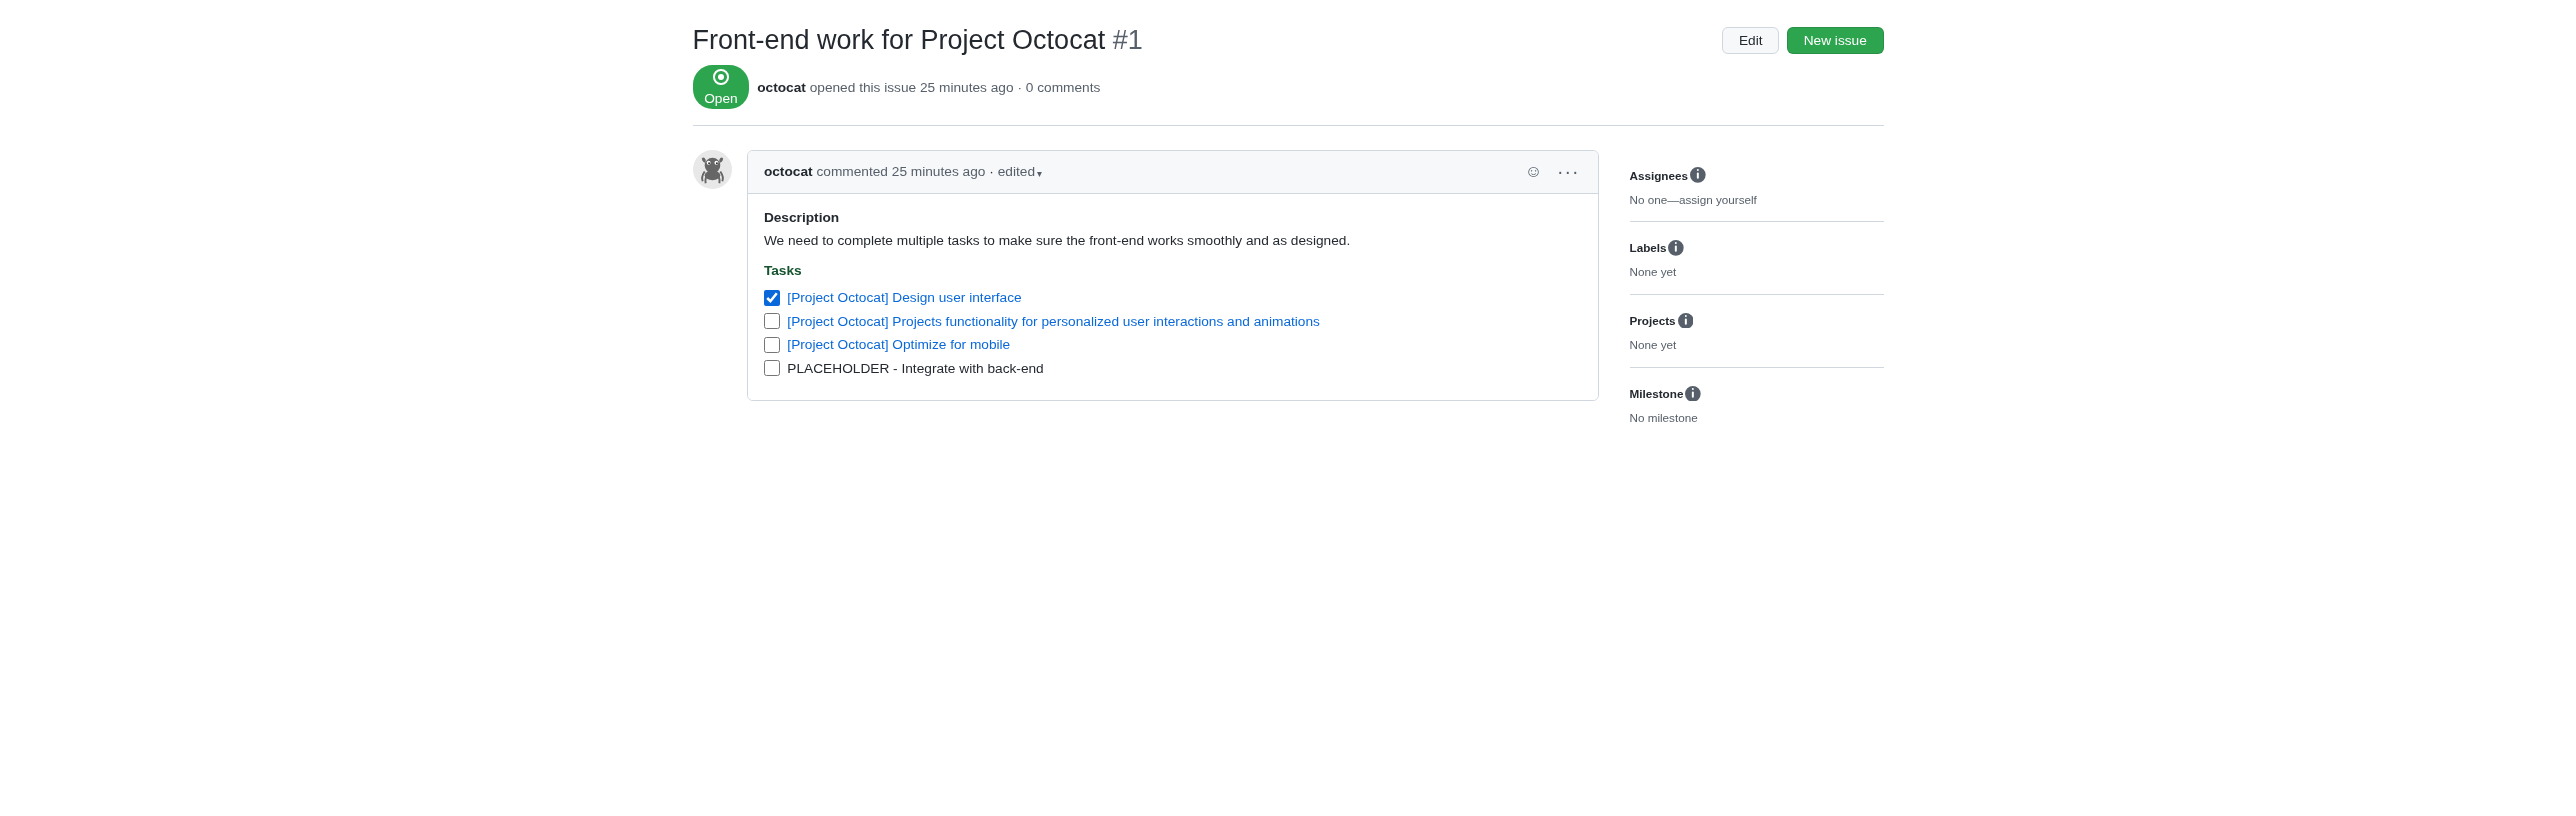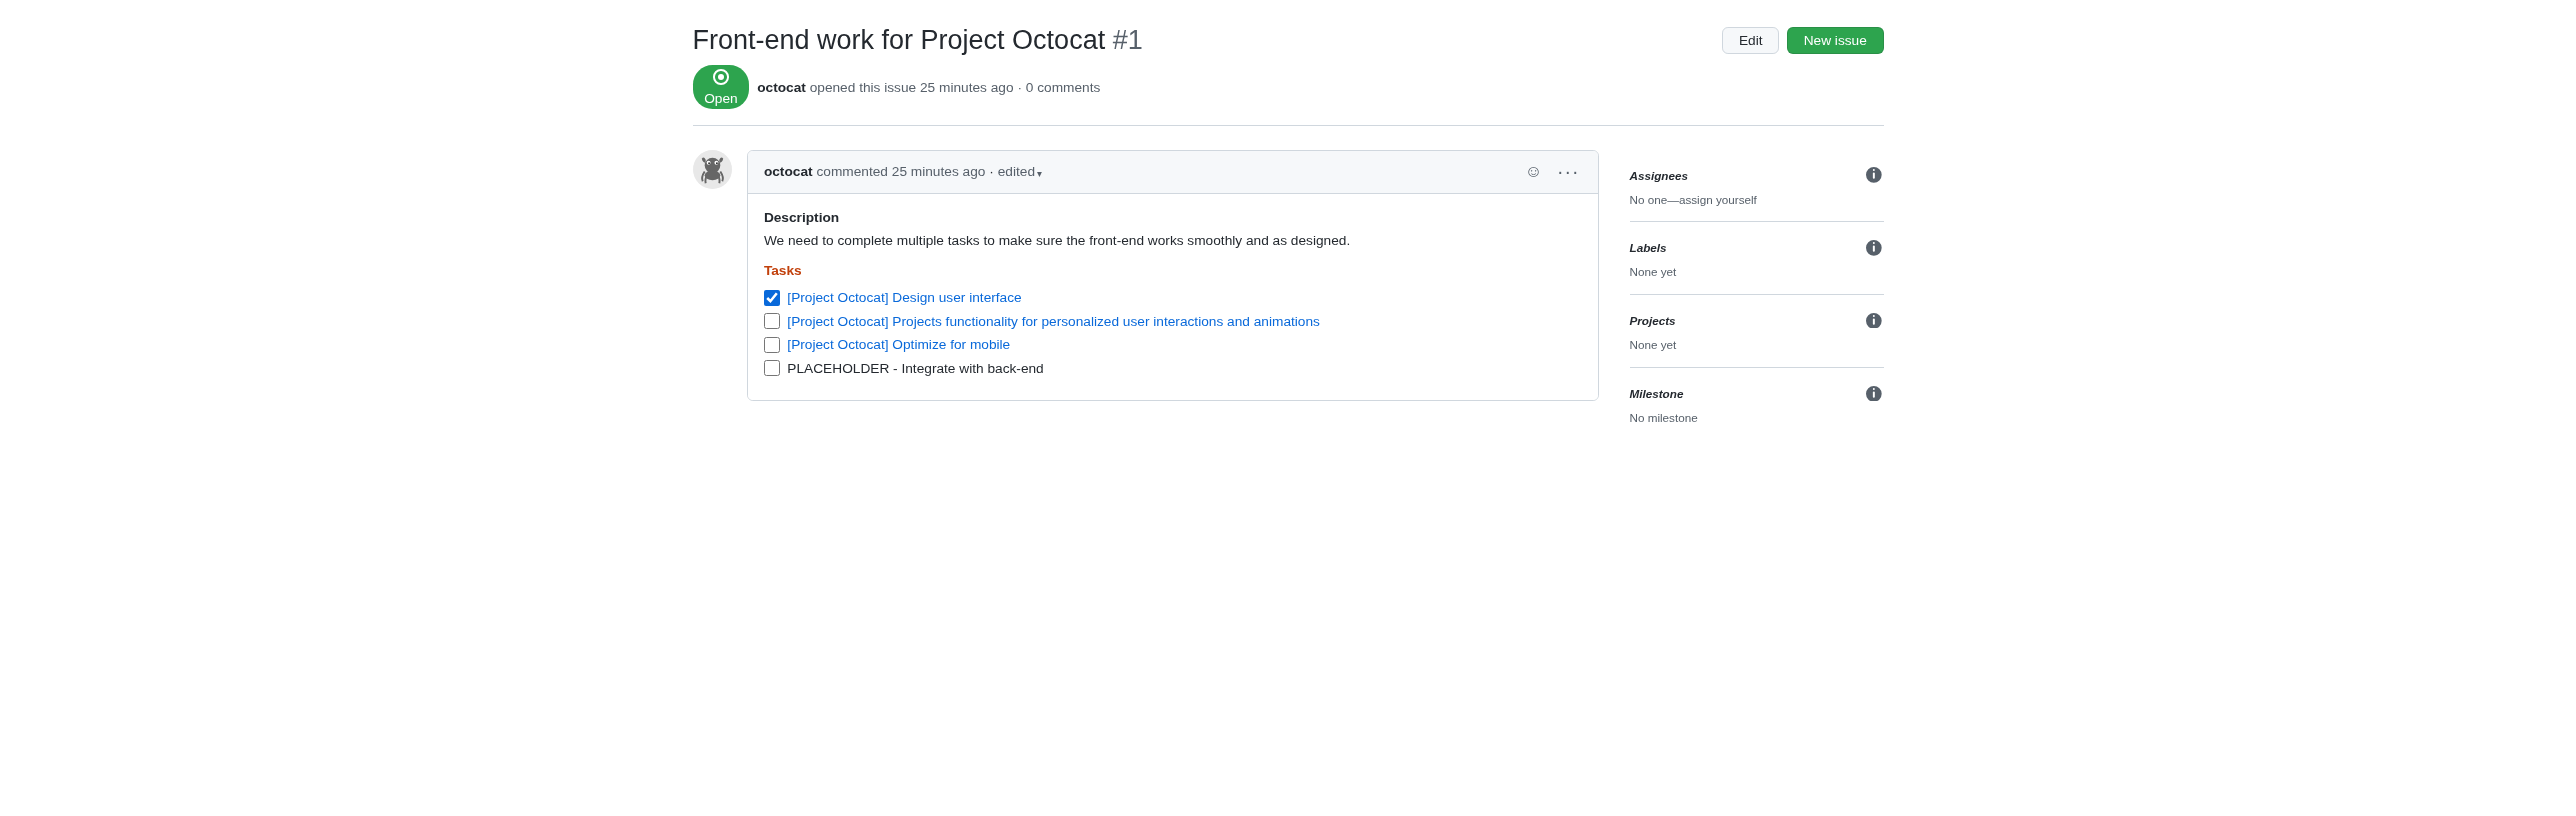--- a/index.html
+++ b/index.html
@@ -244,21 +244,21 @@
       font-size: 13.7px;
       color: #24292f;
       margin-bottom: 12px;
       line-height: 1.5;
     }
 
     .tasks-section-title {
       font-weight: 600;
       font-size: 13.7px;
       margin-bottom: 11.7px;
-      color: #c2410c;
+      color: #14532d;
     }
 
     .task-list {
       list-style: none;
     }
 
     .task-item {
       display: flex;
       align-items: center;
       gap: 7.8px;
@@ -290,24 +290,22 @@
       padding: 15.7px 0;
       border-bottom: 1px solid #d0d7de;
     }
 
     .sidebar-section:last-child {
       border-bottom: none;
     }
 
     .sidebar-section-header {
       display: flex;
-      justify-content: space-between;
       align-items: center;
       margin-bottom: 7.8px;
-      font-style: italic;
     }
 
     .sidebar-section-title {
       font-size: 11.7px;
       font-weight: 600;
       color: #24292f;
     }
 
     .sidebar-gear-btn {
       width: 19.6px;

